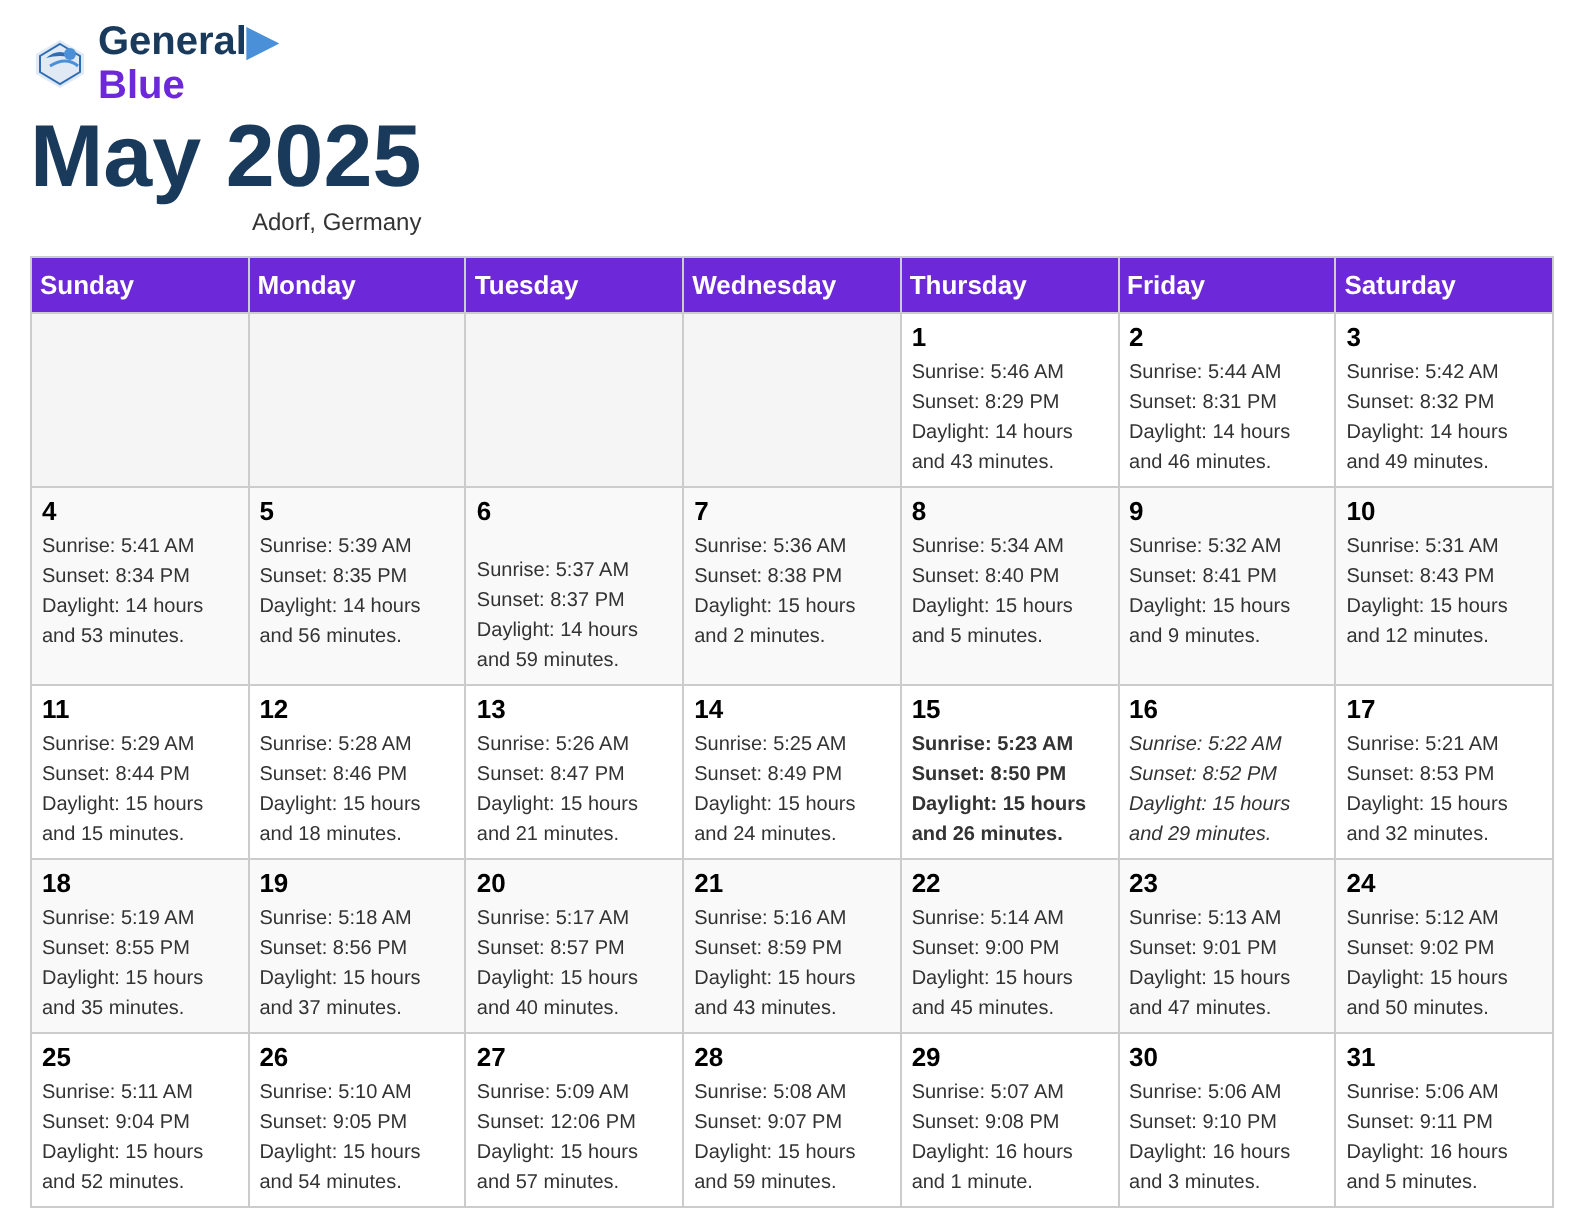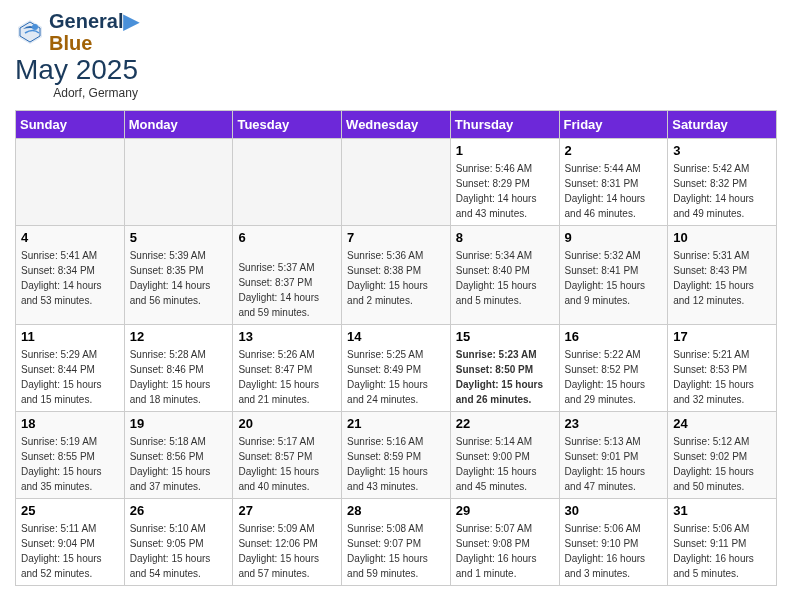--- a/index.html
+++ b/index.html
@@ -2,21 +2,21 @@
 <html><head>
   <meta charset="utf-8">
   <style>
     * { box-sizing: border-box; margin: 0; padding: 0; }
     body { font-family: Arial, sans-serif; background: #fff; width: 792px; min-height: 612px; }
     .page { width: 792px; padding: 10px 15px; }
     .header { display: flex; justify-content: space-between; align-items: flex-start; margin-bottom: 10px; flex-direction: column; }
     .logo { display: flex; align-items: center; }
     .logo-icon { width: 30px; height: 30px; margin-right: 4px; }
     .title-block { text-align: right; }
-    .month-title { font-size: 28px; font-weight: normal; color: #1a3a5c; }
+    .month-title { font-size: 44px; font-weight: bold; color: #1a3a5c; }
     .location { font-size: 12px; color: #333; }
     table { width: 100%; border-collapse: collapse; table-layout: fixed; }
     th { background-color: #6d28d9; color: white; font-size: 13px; font-weight: bold; padding: 6px 4px; text-align: left; border: 1px solid #ccc; }
     td { vertical-align: top; border: 1px solid #ccc; padding: 4px 5px; font-size: 10.5px; color: #333; background: #fff; min-height: 80px; }
     td.empty { background: #f5f5f5; }
     .day-num { font-weight: bold; font-size: 13px; margin-bottom: 3px; color: #000; }
     .day-info { font-size: 10px; line-height: 1.5; color: #333; }
     tr:nth-child(even) td:not(.empty) { background: #f9f9f9; }
     td { height: 85px; }
   </style>
@@ -30,21 +30,21 @@
         <polygon points="15,3 27,10 27,20 22,23 15,27 8,23 3,20 3,10" fill="#2e6db4" opacity="0.15"></polygon>
         <polygon points="15,5 25,11 25,19 15,25 5,19 5,11" fill="none" stroke="#2e6db4" stroke-width="1"></polygon>
         <path d="M8,12 Q15,6 22,12 Q15,10 8,12Z" fill="#2e6db4"></path>
         <path d="M10,16 Q18,11 24,16" fill="none" stroke="#4a90d9" stroke-width="1.5"></path>
         <circle cx="20" cy="10" r="3" fill="#4a90d9"></circle>
       </svg>
       <div>
         <div style="font-size:20px; font-weight:bold; color:#1a3a5c; line-height:1.1;">
           <span style="color:#1a3a5c;">General</span><span style="color:#4a90d9;">▶</span>
         </div>
-        <div style="font-size:20px; font-weight:bold; color:#a16207; line-height:1.1;">Blue</div>
+        <div style="font-size:20px; font-weight:bold; color:#6d28d9; line-height:1.1;">Blue</div>
       </div>
     </div>
     <div class="title-block">
       <div class="month-title">May 2025</div>
       <div class="location">Adorf, Germany</div>
     </div>
   </div>
 
   <table>
     <thead>
@@ -168,21 +168,21 @@
           </td>
           <td>
             <div class="day-num">15</div>
             <div class="day-info" style="white-space: pre-line; font-weight: bold;">Sunrise: 5:23 AM
 Sunset: 8:50 PM
 Daylight: 15 hours
 and 26 minutes.</div>
           </td>
           <td>
             <div class="day-num">16</div>
-            <div class="day-info" style="white-space: pre-line;">Sunrise: 5:22 AM
+            <div class="day-info" style="white-space: pre-line; font-style: italic;">Sunrise: 5:22 AM
 Sunset: 8:52 PM
 Daylight: 15 hours
 and 29 minutes.</div>
           </td>
           <td>
             <div class="day-num">17</div>
             <div class="day-info" style="white-space: pre-line;">Sunrise: 5:21 AM
 Sunset: 8:53 PM
 Daylight: 15 hours
 and 32 minutes.</div>

